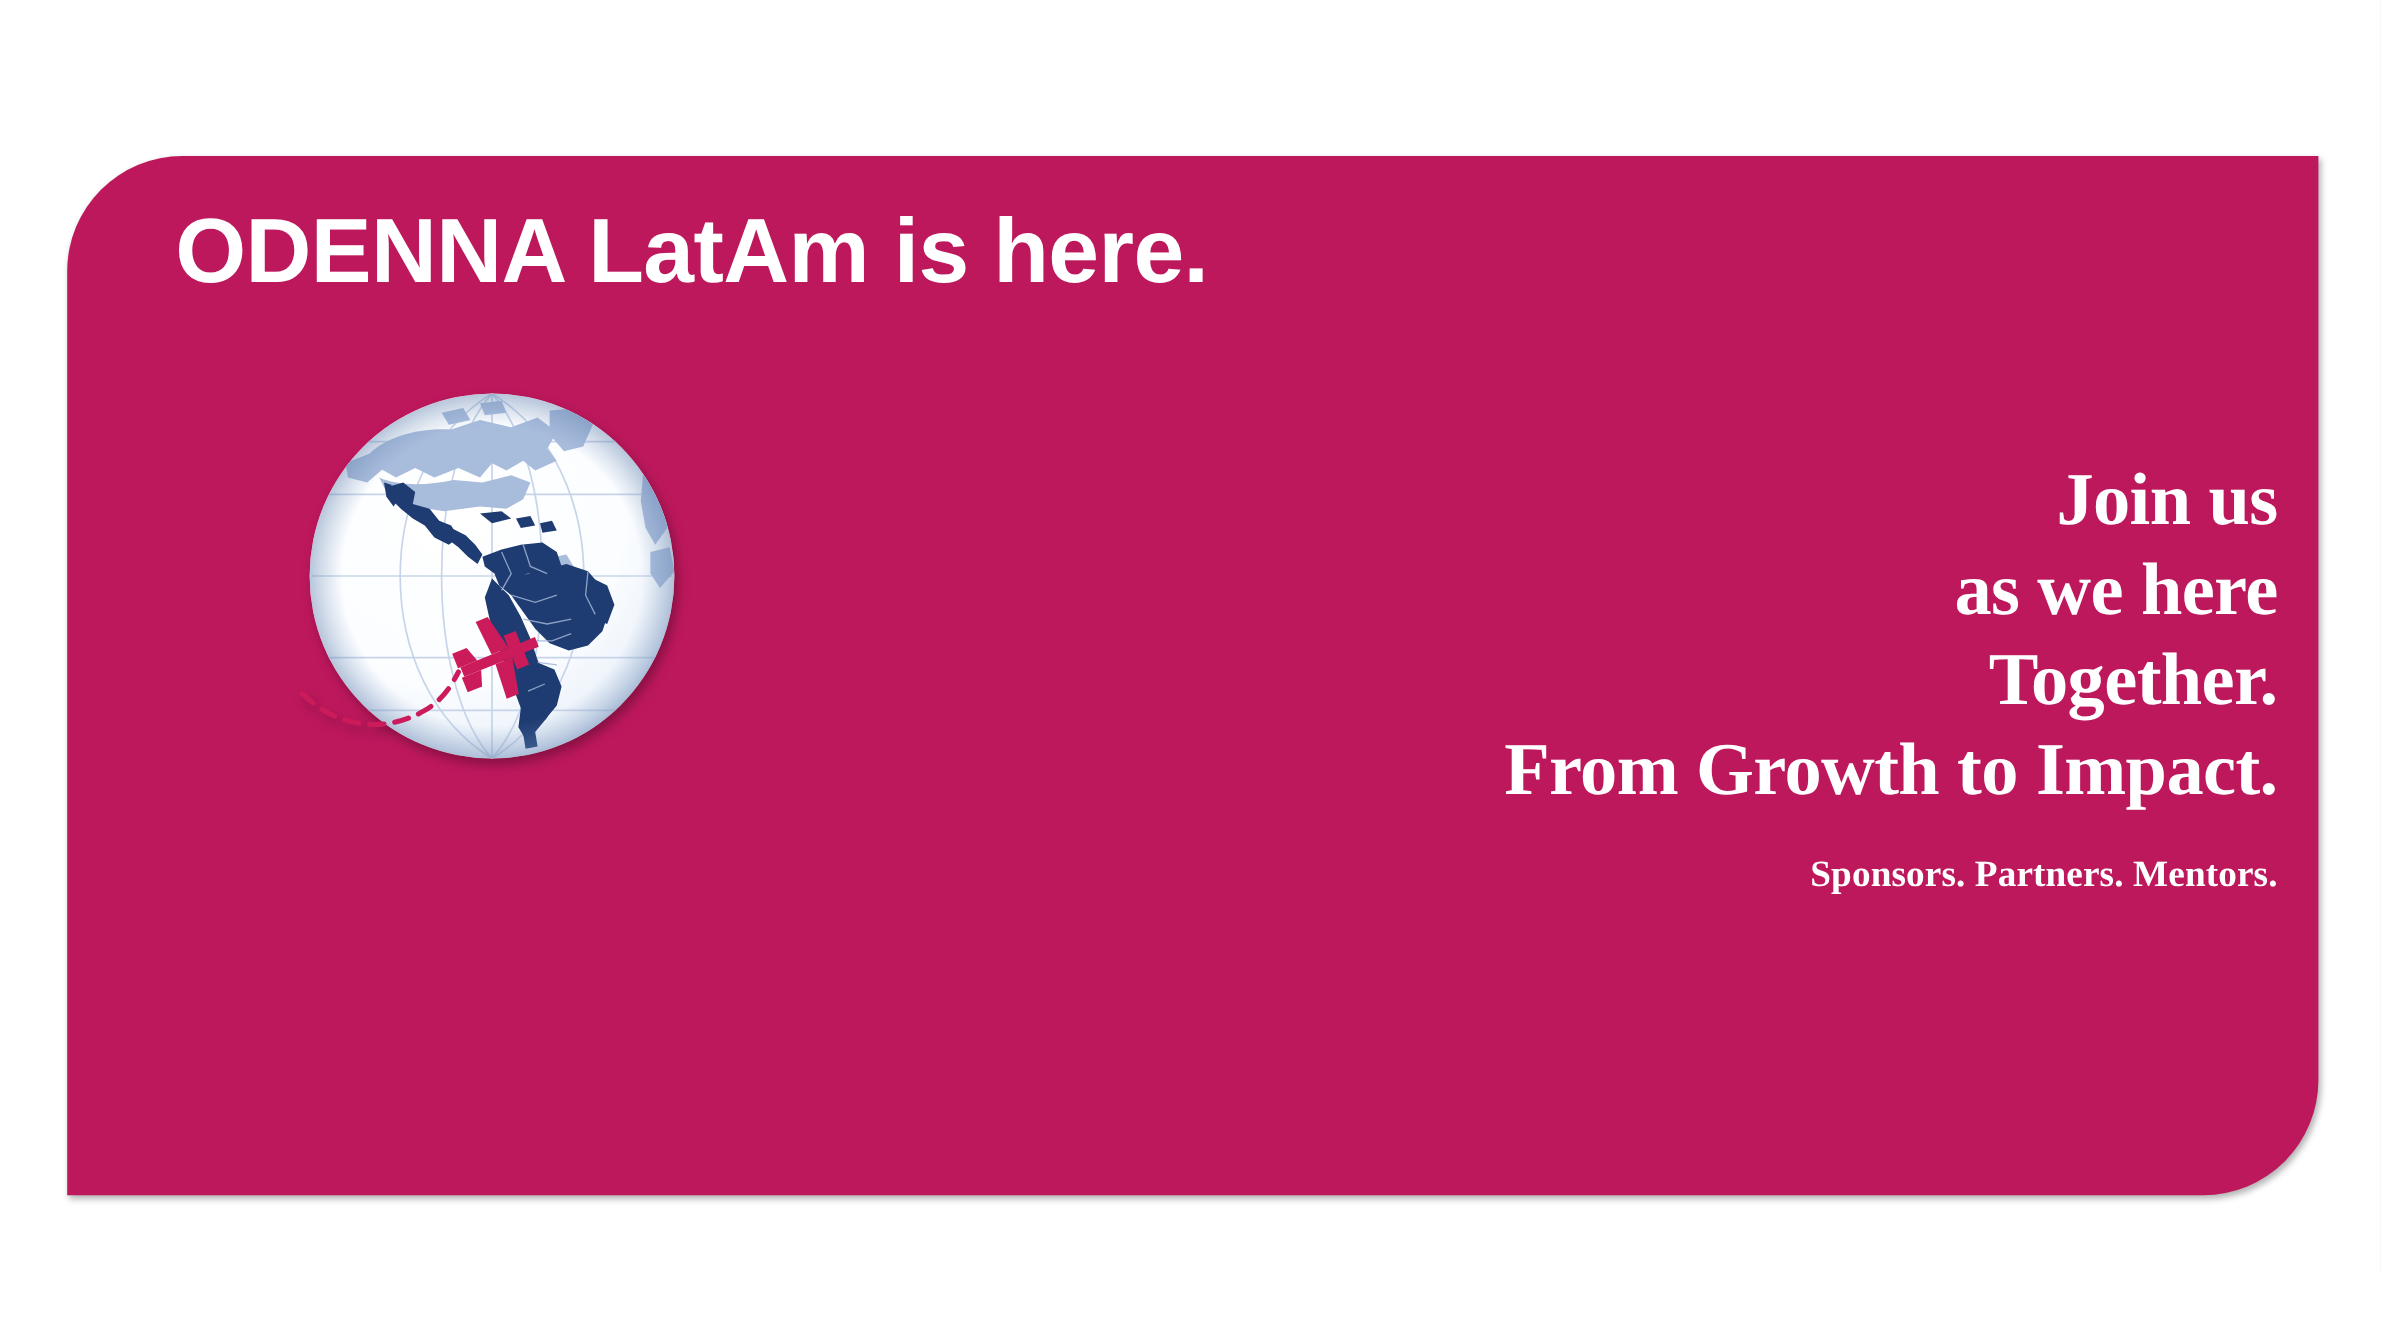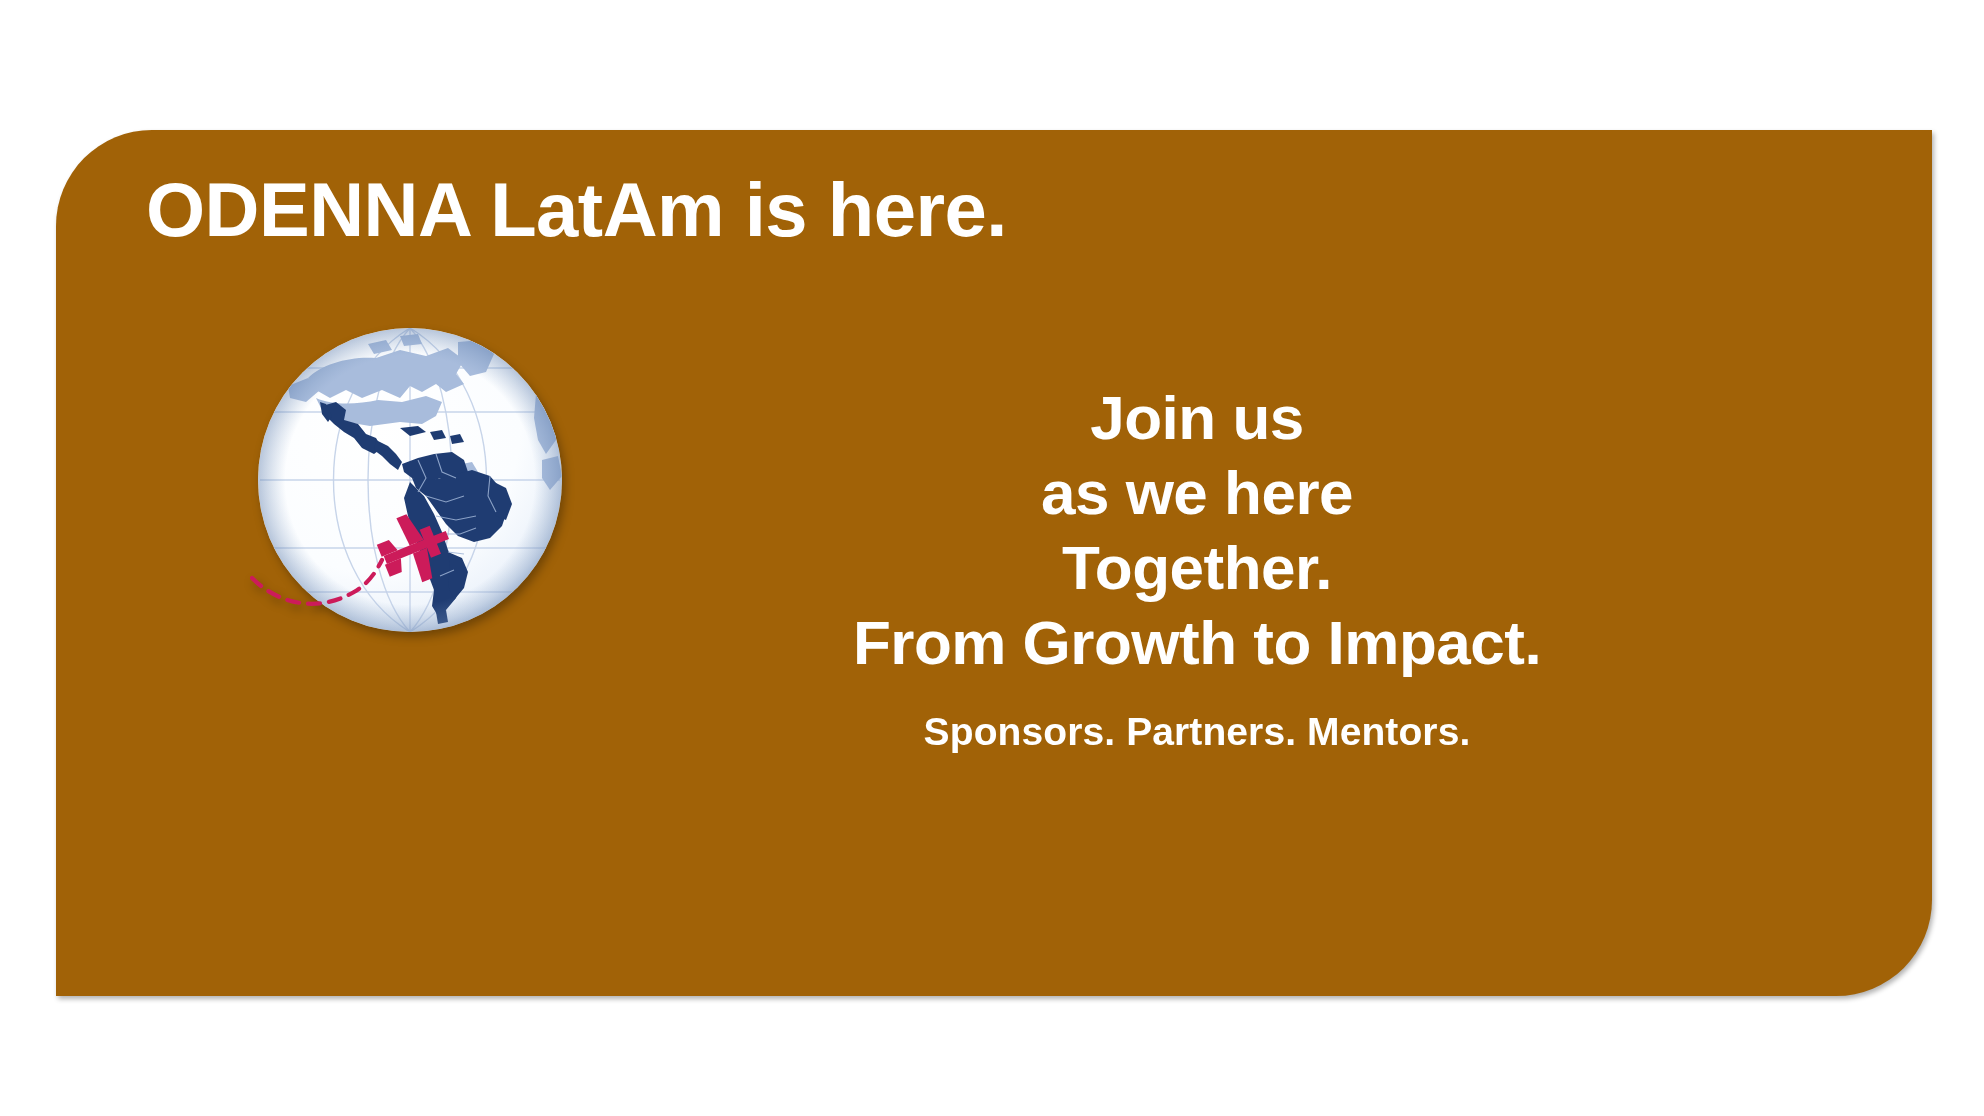--- a/index.html
+++ b/index.html
@@ -18,21 +18,21 @@
     -webkit-font-smoothing: antialiased;
   }
 
   
   .card {
     position: absolute;
     left: 56px;
     top: 130px;
     width: 1876px;
     height: 866px;
-    background: #a16207;
+    background: #be185d;
     border-radius: 96px 0 96px 0;
     box-shadow: 2px 3px 5px rgba(0,0,0,0.30);
   }
 
   
   .headline {
     position: absolute;
     left: 90px;
     top: 42px;
     margin: 0;
@@ -55,36 +55,37 @@
   .globe-svg {
     display: block;
     width: 320px;
     height: 320px;
     filter: drop-shadow(3px 5px 5px rgba(0,0,0,0.30));
   }
 
   
   .message {
     position: absolute;
-    left: 476px;
+    left: 512px;
     top: 250px;
     width: 1330px;
-    text-align: center;
+    text-align: right;
     color: #ffffff;
+    font-family: Liberation Serif, serif;
   }
   .message .line {
     font-size: 62px;
     font-weight: 700;
     line-height: 1.21;
     letter-spacing: -0.5px;
     white-space: nowrap;
   }
   .message .tagline {
     margin-top: 30px;
-    font-size: 39px;
+    font-size: 31px;
     font-weight: 700;
     letter-spacing: 0.1px;
     white-space: nowrap;
   }
 </style>
 </head>
 <body>
 
 <div class="card">
 

